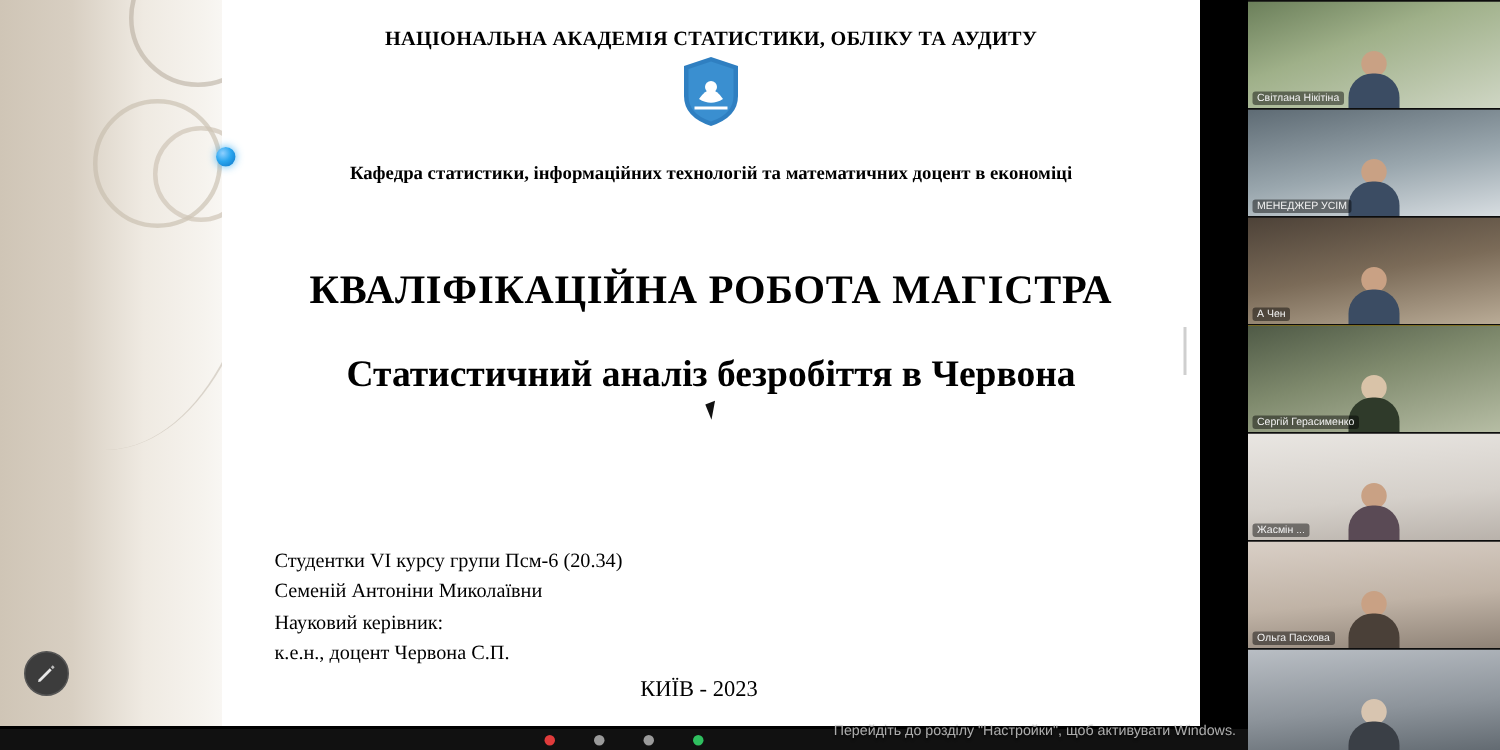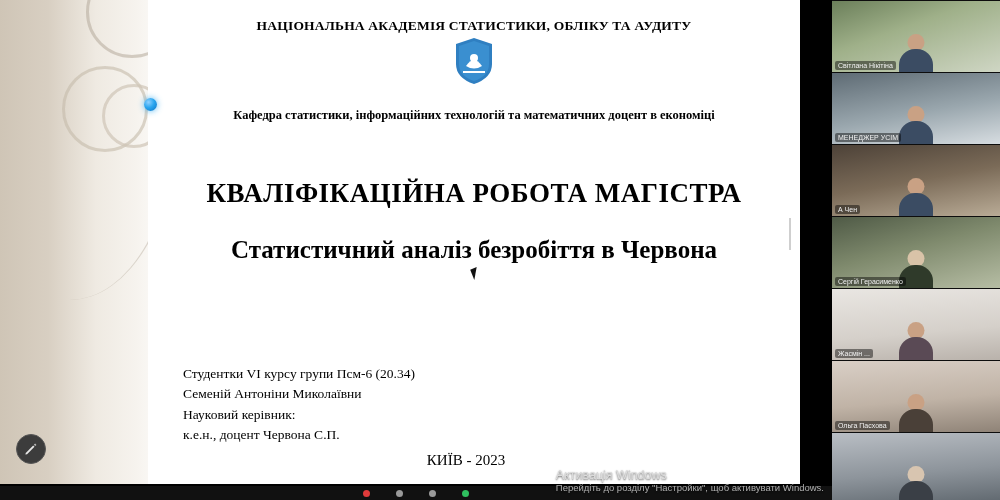--- a/index.html
+++ b/index.html
@@ -367,17 +367,16 @@
             <div class="head" style="background:#d8c5b0"></div>
             <div class="body" style="background:#3a3f46"></div>
           </div>
       </div>
 
     </div>
 
   </div>
 
   <div id="watermark">
-    <div class="wm-title">Активація Windows</div>
     <div class="wm-sub">Перейдіть до розділу "Настройки", щоб активувати Windows.</div>
   </div>
 
 </div>
 
 </body></html>

